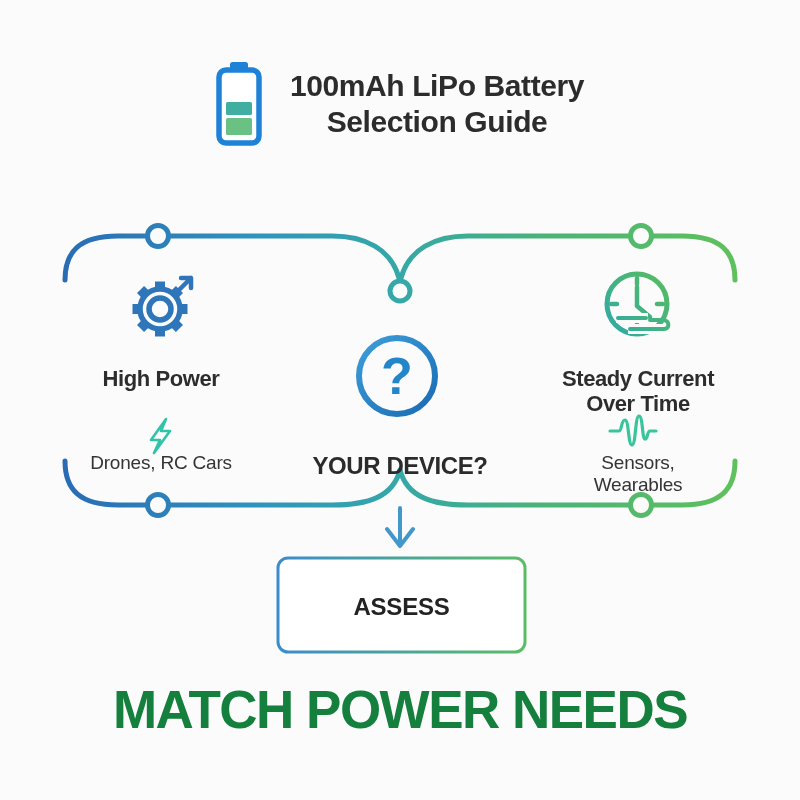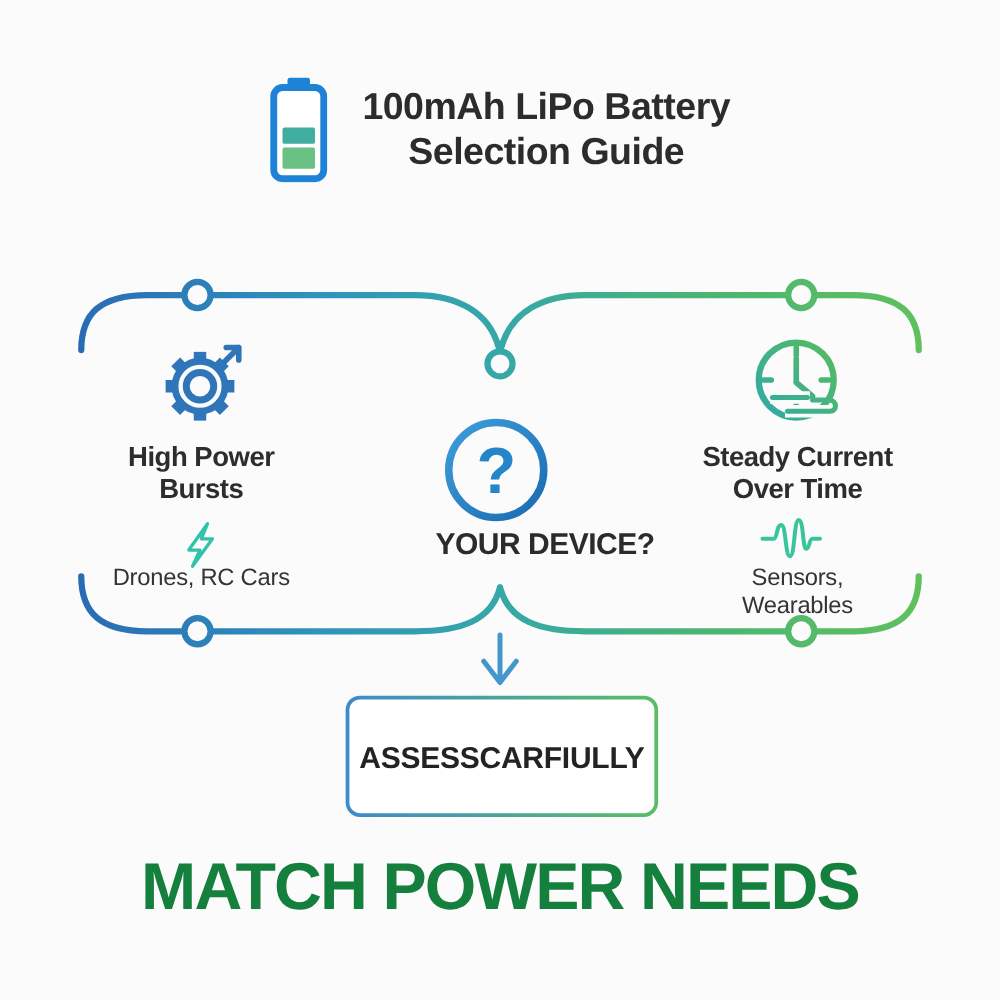--- a/index.html
+++ b/index.html
@@ -12,33 +12,33 @@
     position:absolute;top:62px;left:0;width:100%;
     display:flex;justify-content:center;align-items:center;gap:28px;
   }
   .title{font-size:30px;font-weight:700;line-height:36px;letter-spacing:-0.4px;
     text-align:center;color:#2c2c2c;}
   
   #diagram{position:absolute;left:0;top:0;width:800px;height:800px;}
   
   .col-title{
     position:absolute;transform:translateX(-50%);text-align:center;
-    font-size:22px;font-weight:700;line-height:25px;letter-spacing:-0.4px;color:#2d2d2d;
+    font-size:22px;font-weight:700;line-height:25px;letter-spacing:-0.4px;color:#2d2d2d;margin-top:13px;
   }
   .col-title.left{left:161px;top:353px;}
   .col-title.right{left:638px;top:353px;}
   .examples{
     position:absolute;transform:translateX(-50%);text-align:center;
     font-size:19px;font-weight:500;letter-spacing:-0.2px;color:#343434;
   }
   .examples.left{left:161px;top:452px;}
   .examples.right{left:638px;top:452px;}
   .device-label{
-    position:absolute;left:400px;top:422px;transform:translateX(-50%);
-    font-size:24px;font-weight:700;letter-spacing:-0.4px;color:#2b2b2b;white-space:nowrap;margin-left:36px;
+    position:absolute;left:400px;top:452px;transform:translateX(-50%);
+    font-size:24px;font-weight:700;letter-spacing:-0.4px;color:#2b2b2b;white-space:nowrap;
   }
   .box-text{
     position:absolute;left:278px;top:559px;width:247px;height:94px;
     display:flex;justify-content:center;align-items:center;
     font-size:24px;font-weight:700;line-height:29px;letter-spacing:-0.2px;color:#232323;
     text-align:center;
   }
   .footer-title{
     position:absolute;left:400px;top:679px;transform:translateX(-50%);
     font-size:53px;font-weight:700;letter-spacing:-1.5px;color:#15803d;white-space:nowrap;
@@ -136,32 +136,30 @@
              C636 445 635 416 639 416 C643 416 642 439 645 439
              C648 439 647 431 650 431 H656" fill="none" stroke="#3ac49b" stroke-width="3.2" stroke-linecap="round"></path>
 
     <path d="M400 508 V541 M387 529 L400 546 L413 529" fill="none" stroke="#4397cb" stroke-width="4" stroke-linecap="round" stroke-linejoin="round"></path>
 
     <rect x="278" y="558" width="247" height="94" rx="10" fill="#ffffff" stroke="url(#boxGrad)" stroke-width="3"></rect>
   </svg>
 
   <div class="col-title left">
     <div>High Power</div>
-    <div>Bursts</div>
   </div>
   <div class="examples left">Drones, RC Cars</div>
 
   <div class="device-label">YOUR DEVICE?</div>
 
   <div class="col-title right">
     <div>Steady Current</div>
     <div>Over Time</div>
   </div>
   <div class="examples right">Sensors, Wearables</div>
 
   <div class="box-text">
     <div>ASSESS</div>
-    <div>CARFIULLY</div>
   </div>
 
   <div class="footer-title">MATCH POWER NEEDS</div>
 
 </div>
 
 </body></html>

